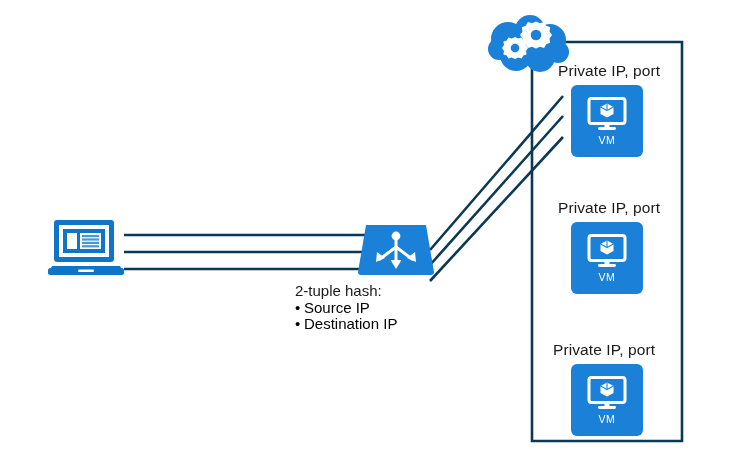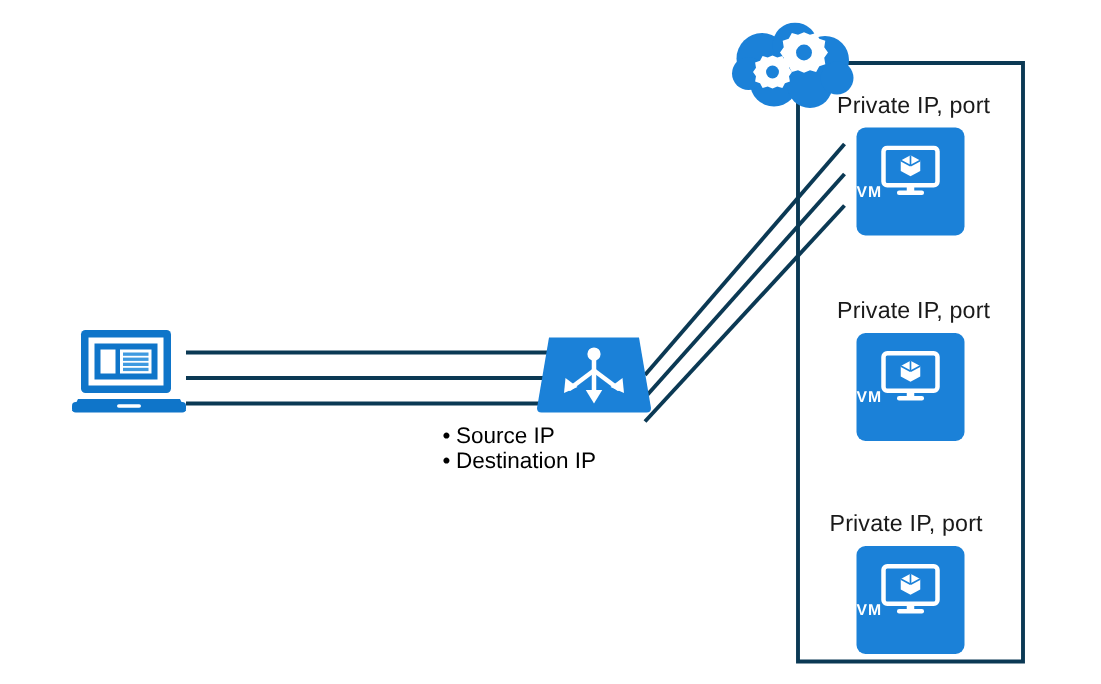--- a/index.html
+++ b/index.html
@@ -53,24 +53,24 @@
     position: relative;
   }
   .bullet-row .dot {
     position: absolute;
     left: 0px;
     top: 0px;
   }
   .vm-tile-caption {
     position: absolute;
     width: 100%;
-    text-align: left;
-    bottom: 23px;
+    text-align: center;
+    bottom: 11px;
     font-size: 10.5px;
-    font-weight: bold;
+    font-weight: normal;
     color: #ffffff;
     letter-spacing: 0.6px;
     font-family: "Liberation Sans", sans-serif;
   }
   .vm-tile {
     position: absolute;
     width: 72px;
     height: 72px;
     border-radius: 6px;
     background: #1b81d8;
@@ -137,20 +137,21 @@
       </g>
       <g fill="#ffffff">
         <polygon points="41,47 35.5,38 46.5,38"></polygon>
         <polygon points="21,40 22,30 30,36"></polygon>
         <polygon points="61,40 60,30 52,36"></polygon>
       </g>
     </svg>
   </div>
 
   <div class="hash-block">
+    <div class="txt hash-title" style="position:relative; left:0; top:0;">2-tuple hash:</div>
     <div class="hash-item bullet-row">
       <span class="dot">•</span>
       <span>Source IP</span>
     </div>
     <div class="hash-item bullet-row">
       <span class="dot">•</span>
       <span>Destination IP</span>
     </div>
   </div>
 

